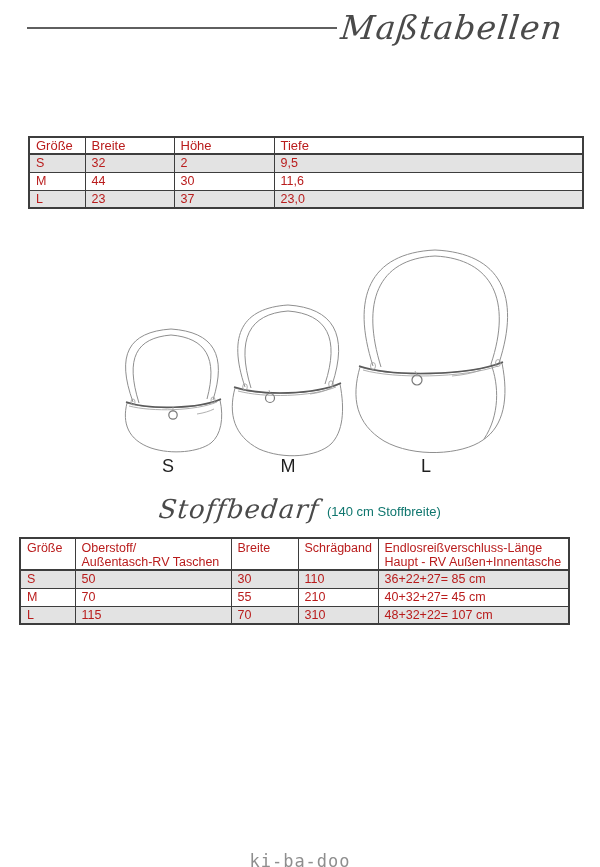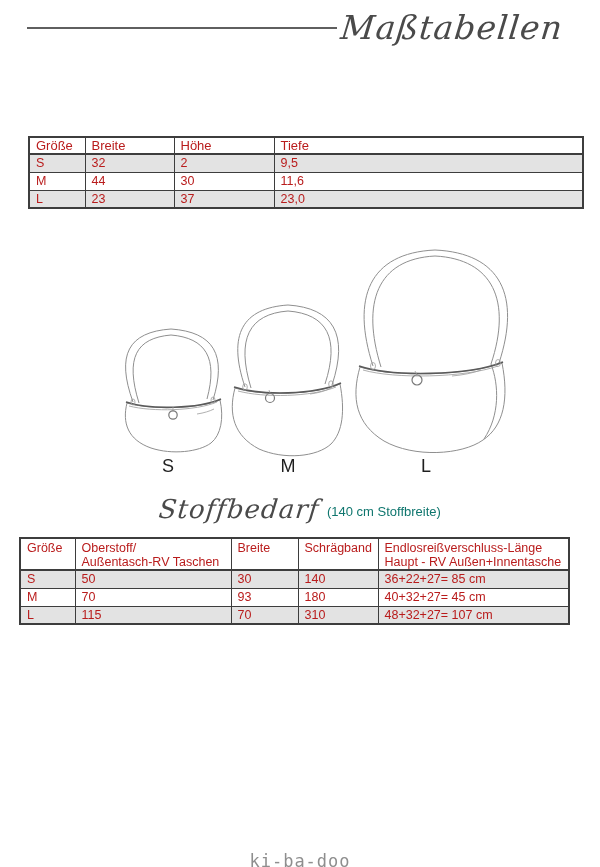--- a/index.html
+++ b/index.html
@@ -186,35 +186,35 @@
           <span class="hdr-line">Endlosreißverschluss-Länge</span>
           <span class="hdr-line">Haupt - RV Außen+Innentasche</span>
         </th>
       </tr>
     </thead>
     <tbody>
       <tr class="shade">
         <td>S</td>
         <td>50</td>
         <td>30</td>
-        <td>140</td>
+        <td>110</td>
         <td>36+22+27= 85 cm</td>
       </tr>
       <tr>
         <td>M</td>
         <td>70</td>
-        <td>93</td>
-        <td>180</td>
+        <td>55</td>
+        <td>210</td>
         <td>40+32+27= 45 cm</td>
       </tr>
       <tr class="shade">
         <td>L</td>
         <td>115</td>
         <td>70</td>
         <td>310</td>
-        <td>48+32+27= 107 cm</td>
+        <td>48+32+22= 107 cm</td>
       </tr>
     </tbody>
   </table>
 
   <div class="footer-logo">ki-ba-doo</div>
 
 </div>
 
 </body></html>

